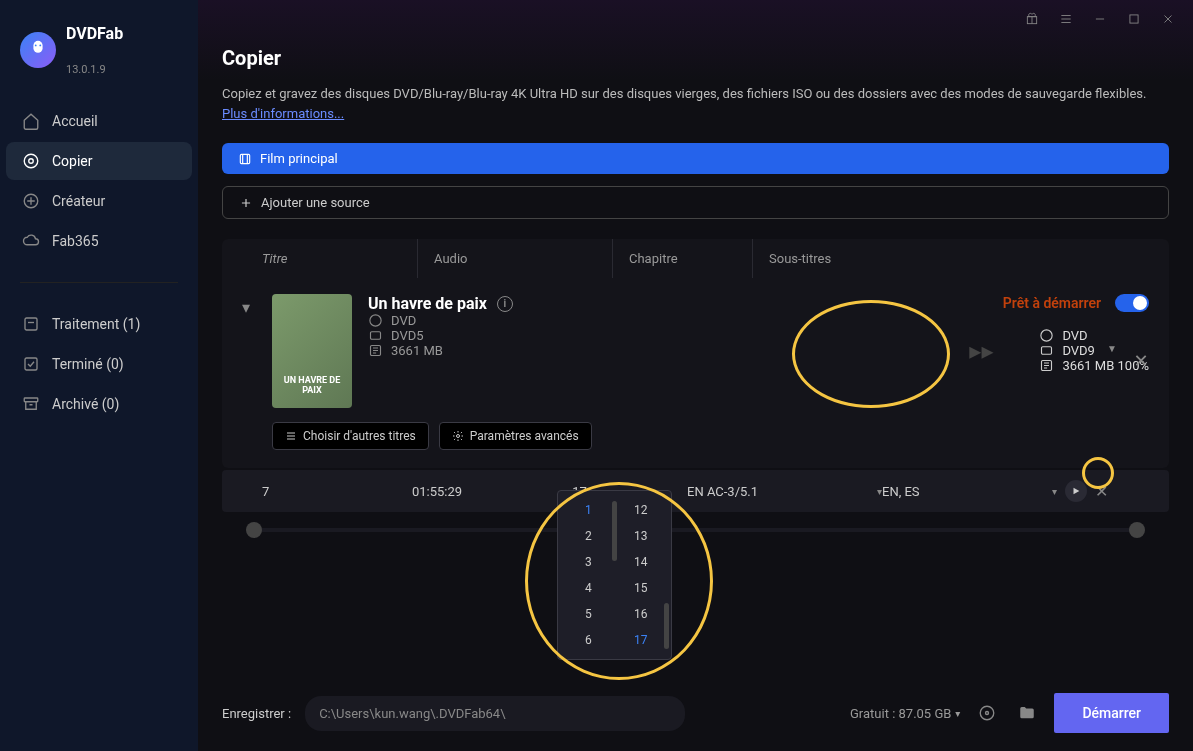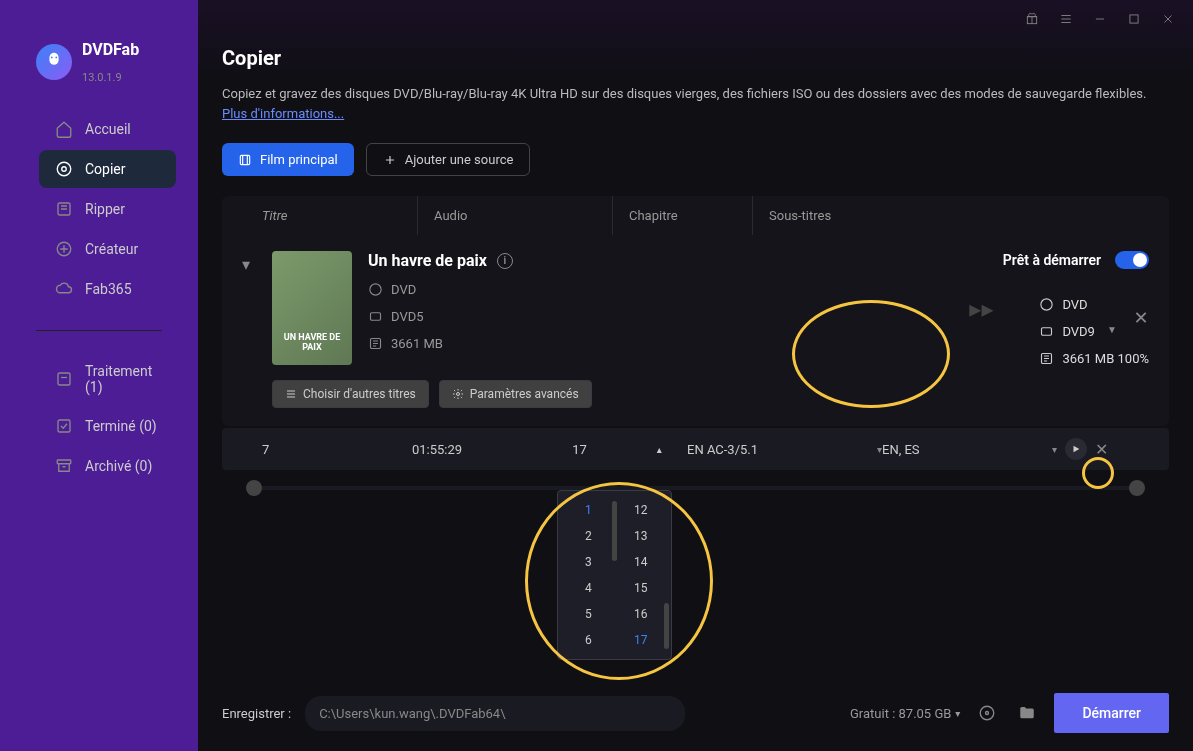--- a/index.html
+++ b/index.html
@@ -1,44 +1,44 @@
 <!DOCTYPE html>
 <html><head>
 <meta charset="utf-8">
 <style>
 * { margin:0; padding:0; box-sizing:border-box; font-family:-apple-system,BlinkMacSystemFont,'Segoe UI',Roboto,sans-serif; }
 body { background:#0a0a0f; color:#e5e5e5; width:1193px; height:751px; overflow:hidden; display:flex; }
 
-.sidebar { width:198px; background:#4c1d95; padding:16px; display:flex; flex-direction:column; }
+.sidebar { width:198px; background:#0f172a; padding:0; display:flex; flex-direction:column; }
 .logo-area { display:flex; align-items:center; gap:10px; padding:24px 20px 16px; }
 .logo-circle { width:36px; height:36px; border-radius:50%; background:linear-gradient(135deg,#3b82f6,#8b5cf6); display:flex; align-items:center; justify-content:center; }
 .logo-circle svg { width:22px; height:22px; fill:#fff; }
 .logo-text { font-weight:700; font-size:16px; color:#fff; }
-.logo-ver { font-size:11px; color:#888; margin-top:12px; }
-
-.nav { padding:8px 6px;margin-left:17px; }
+.logo-ver { font-size:11px; color:#888; margin-top:20px; }
+
+.nav { padding:8px 6px; }
 .nav-item { display:flex; align-items:center; gap:12px; padding:10px 16px; border-radius:8px; margin:2px 0; cursor:pointer; color:#ccc; font-size:14px; }
 .nav-item.active { background:#1e293b; color:#fff; }
 .nav-ico { width:18px; height:18px; display:flex; align-items:center; justify-content:center; color:#888; }
 .nav-item.active .nav-ico { color:#fff; }
 .nav-item svg { width:18px; height:18px; stroke:currentColor; fill:none; stroke-width:1.8; }
 
 .nav-sep { height:1px; background:#222; margin:12px 20px; }
 
 .main { flex:1; display:flex; flex-direction:column; background:linear-gradient(180deg,#1a1025 0%,#0f0f14 80px,#0f0f14 100%); }
 .titlebar { height:38px; display:flex; justify-content:flex-end; align-items:center; padding:0 18px; gap:20px; }
 .tb-ico { width:14px; height:14px; color:#888; cursor:pointer; display:flex; align-items:center; justify-content:center; }
 .tb-ico svg { width:14px; height:14px; stroke:currentColor; fill:none; stroke-width:1.5; }
 
 .content { padding:0 24px 0 24px; flex:1; display:flex; flex-direction:column; }
 .page-title { font-size:20px; font-weight:700; color:#fff; margin-bottom:14px; margin-top:8px; }
 .page-desc { font-size:13px; color:#bbb; line-height:1.5; margin-bottom:20px; }
 .page-desc a { color:#6b8cff; text-decoration:underline; cursor:pointer; }
 
-.action-row { display:flex; gap:12px; margin-bottom:20px; }
+.action-row { display:flex; gap:12px; margin-bottom:20px;flex-direction:column; }
 .btn { display:flex; align-items:center; gap:8px; padding:8px 16px; border-radius:6px; font-size:13px; cursor:pointer; border:none; }
 .btn-primary { background:#2563eb; color:#fff; }
 .btn-outline { background:transparent; color:#ccc; border:1px solid #444; }
 .btn svg { width:14px; height:14px; stroke:currentColor; fill:none; stroke-width:2; }
 
 .table-header { display:flex; background:#14141a; border-radius:6px 6px 0 0; padding:0; font-size:13px; color:#999; }
 .th { padding:12px 16px; border-left:1px solid #2a2a32; }
 .th:first-child { border-left:none; }
 .col-titre { width:195px; padding-left:40px;font-style:italic; }
 .col-duree { width:135px; }
@@ -47,36 +47,36 @@
 .col-sous { width:195px; }
 
 .source-card { background:#14141a; padding:16px 20px 18px; border-radius:0 0 6px 6px; position:relative; }
 .sc-top { display:flex; gap:16px; align-items:flex-start; }
 .chev { width:14px; height:14px; color:#888; margin-top:4px; cursor:pointer; }
 .poster { width:80px; height:114px; border-radius:4px; background:linear-gradient(135deg,#7c9a6b,#5f7854); position:relative; overflow:hidden; }
 .poster-lbl { position:absolute; bottom:12px; left:6px; right:6px; font-size:9px; font-weight:700; color:#fff; text-align:center; line-height:1.1; }
 .sc-mid { flex:1; }
 .movie-title { font-size:16px; font-weight:700; color:#fff; display:flex; align-items:center; gap:10px; }
 .info-ico { width:16px; height:16px; border:1.5px solid #888; border-radius:50%; font-size:10px; color:#888; display:flex; align-items:center; justify-content:center; cursor:pointer; }
-.meta-row { display:flex; align-items:flex-start; gap:8px; margin-top:12px; font-size:13px; color:#999; }
+.meta-row { display:flex; align-items:flex-start; gap:8px; font-size:13px; color:#999; }
 .meta-row svg { width:15px; height:15px; stroke:#888; fill:none; stroke-width:1.8; }
 .arrow-trans { color:#444; font-size:24px; margin:0 30px; align-self:center; }
 .out-col { padding-top:34px; position:relative; }
 .out-col .meta-row { color:#ddd; }
 .out-col .meta-row svg { stroke:#ccc; }
 .dd-caret { font-size:10px; color:#888; margin-left:4px; }
 
 .sc-status { position:absolute; top:16px; right:20px; display:flex; align-items:center; gap:14px; }
-.status-txt { font-size:14px; font-weight:600; color:#ffffff; }
+.status-txt { font-size:14px; font-weight:600; color:#c2410c; }
 .toggle { width:34px; height:18px; background:#2563eb; border-radius:10px; position:relative; cursor:pointer; }
 .toggle::after { content:''; width:14px; height:14px; background:#fff; border-radius:50%; position:absolute; right:2px; top:2px; }
 .close-src { position:absolute; right:20px; top:75px; width:16px; height:16px; color:#888; cursor:pointer; font-size:18px; line-height:1; display:flex; align-items:center; justify-content:center; }
 
 .sc-btns { display:flex; gap:10px; margin-top:14px; margin-left:30px; }
-.small-btn { display:flex; align-items:center; gap:6px; padding:6px 12px; border-radius:4px; background:#404040; color:#ccc; font-size:12px; cursor:pointer; border:1px solid #3a3a44; }
+.small-btn { display:flex; align-items:center; gap:6px; padding:6px 12px; border-radius:4px; background:#000000; color:#ccc; font-size:12px; cursor:pointer; border:1px solid #3a3a44; }
 .small-btn svg { width:12px; height:12px; stroke:currentColor; fill:none; stroke-width:2; }
 
 .detail-row { background:#1a1a22; display:flex; align-items:center; padding:10px 20px; font-size:13px; color:#ccc; margin-top:2px; border-radius:4px; position:relative; }
 .dr-cell { display:flex; align-items:center; gap:6px; }
 .dr-titre { width:170px; padding-left:20px; }
 .dr-duree { width:135px; text-align:center; }
 .dr-chap { width:140px; display:flex; justify-content:center; gap:70px; cursor:pointer; }
 .dr-audio { width:195px; display:flex; align-items:center; gap:8px; cursor:pointer; }
 .dr-sous { width:175px; display:flex; align-items:center; gap:8px; cursor:pointer; }
 .caret-up { font-size:10px; }
@@ -143,29 +143,20 @@
           <svg viewBox="0 0 24 24">
             <circle cx="12" cy="12" r="9"></circle>
             <circle cx="12" cy="12" r="3"></circle>
           </svg>
         </span>
       <span>Copier</span>
     </div>
     <div class="nav-item">
       <span class="nav-ico">
           <svg viewBox="0 0 24 24">
-            <rect x="4" y="4" width="16" height="16" rx="2"></rect>
-            <path d="M8 8h8M8 12h8"></path>
-          </svg>
-        </span>
-      <span>Ripper</span>
-    </div>
-    <div class="nav-item">
-      <span class="nav-ico">
-          <svg viewBox="0 0 24 24">
             <circle cx="12" cy="12" r="9"></circle>
             <path d="M12 7v10M7 12h10"></path>
           </svg>
         </span>
       <span>Créateur</span>
     </div>
     <div class="nav-item">
       <span class="nav-ico">
           <svg viewBox="0 0 24 24">
             <path d="M7 17a5 5 0 0 1 0-10 6 6 0 0 1 11 2 4 4 0 0 1 0 8z"></path>

